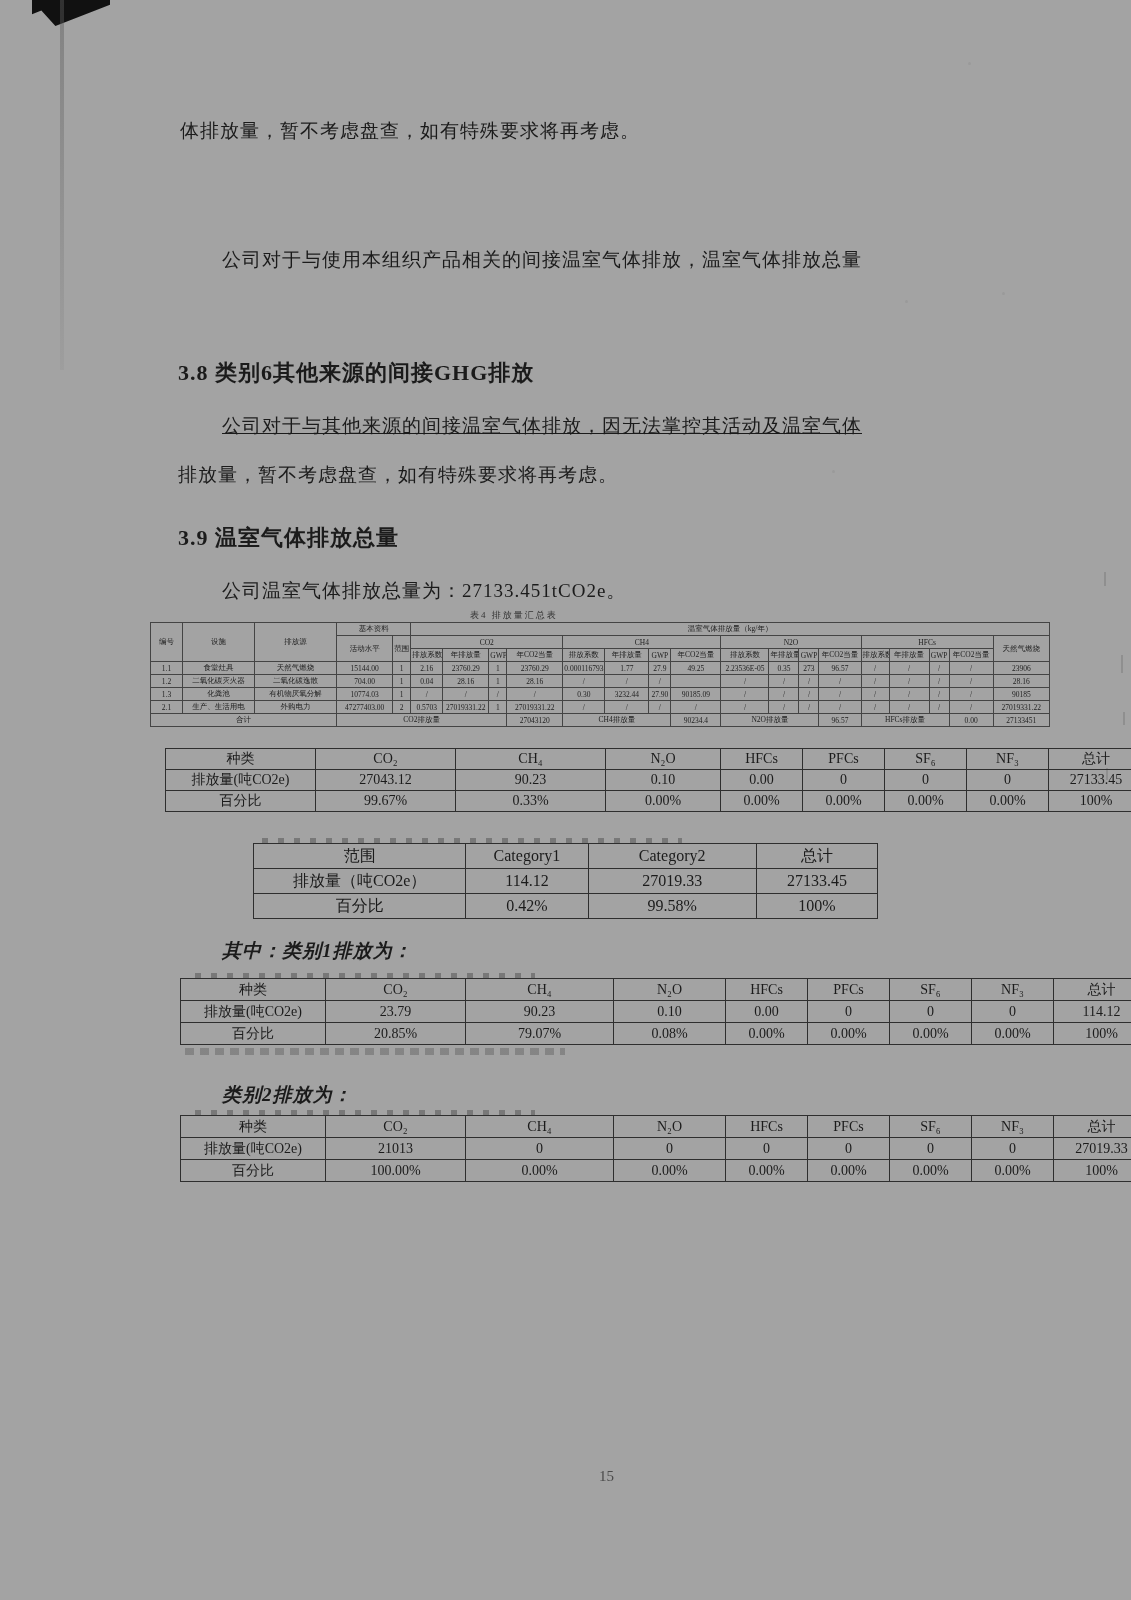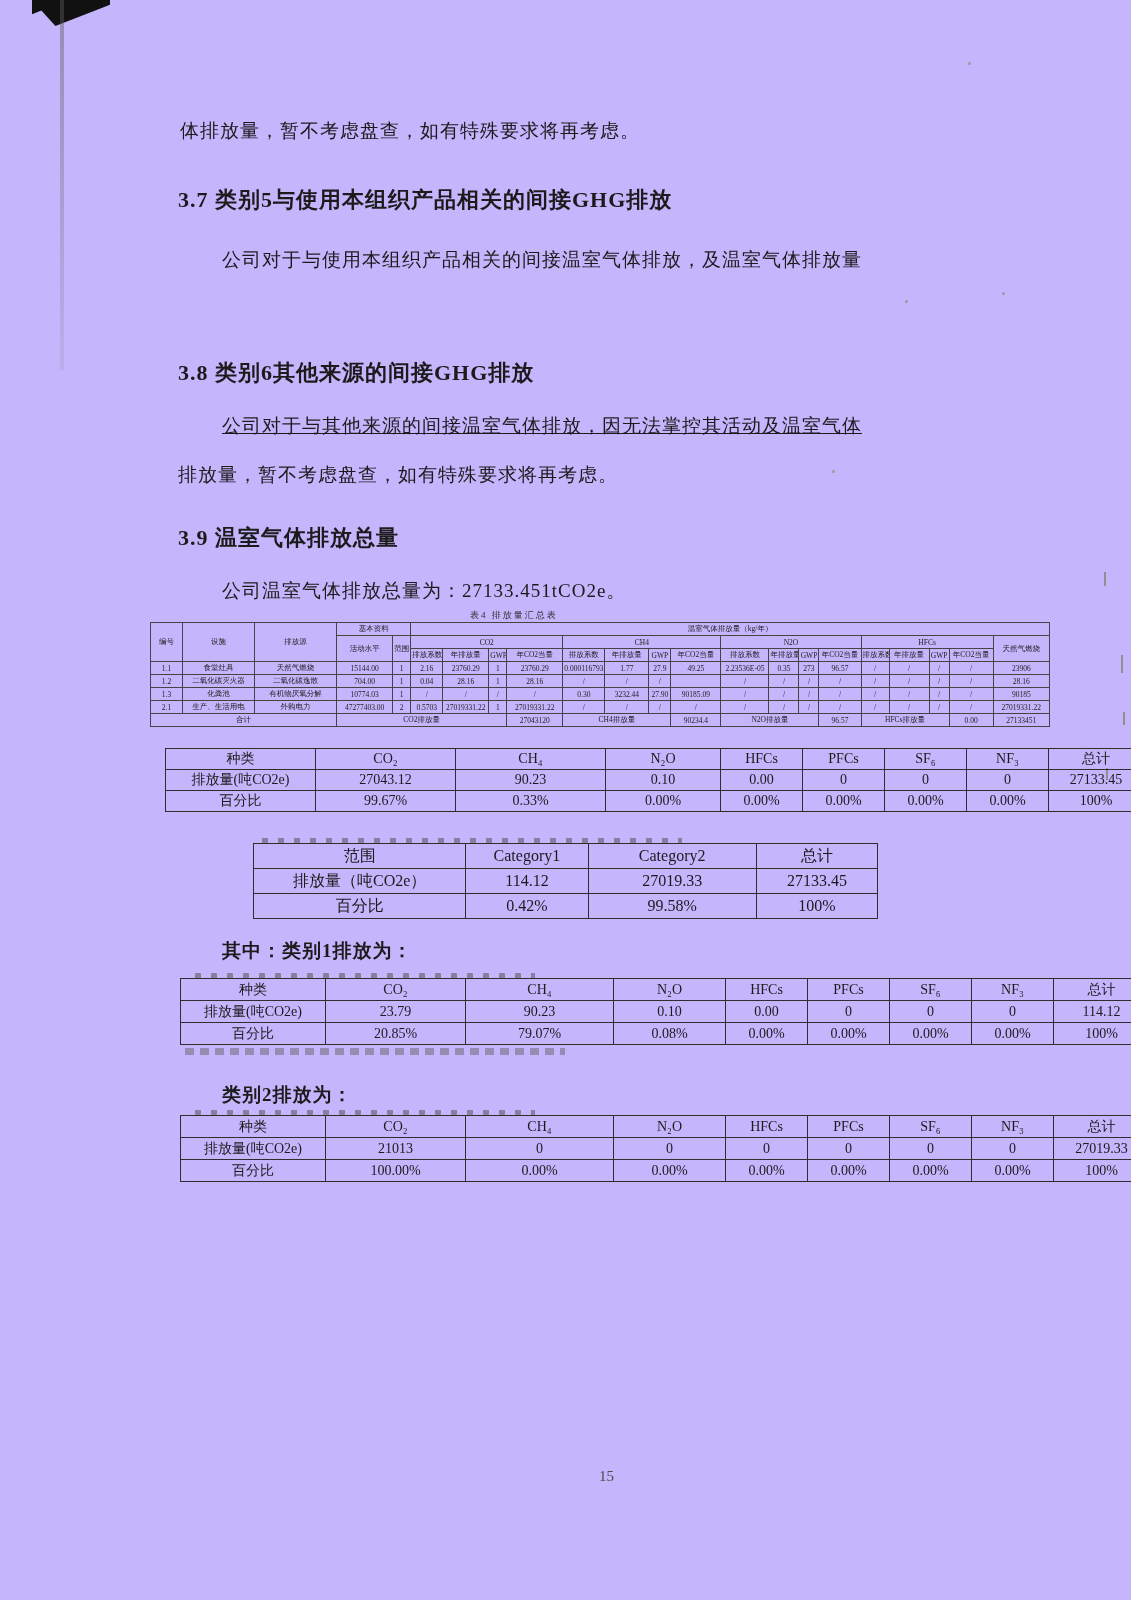--- a/index.html
+++ b/index.html
@@ -1,25 +1,25 @@
 <!DOCTYPE html>
 <html><head>
 <meta charset="utf-8">
 <style>
   html,body{margin:0;padding:0;background:#e8e8e6;}
   .page{
     position:relative;width:1131px;height:1600px;margin:0 auto;
-    background:#c4b5fd;overflow:hidden;
+    background:#a3a3a3;overflow:hidden;
     font-family:"Liberation Serif","DejaVu Serif",serif;
     color:#1b1b1b;
   }
   .abs{position:absolute;}
   .body-text{font-size:19px;letter-spacing:1px;white-space:nowrap;}
   .heading{font-size:22px;font-weight:bold;letter-spacing:1px;white-space:nowrap;}
-  .sub-heading{font-size:19px;font-weight:bold;letter-spacing:1px;white-space:nowrap;}
+  .sub-heading{font-size:19px;font-weight:bold;letter-spacing:1px;white-space:nowrap;font-style:italic;}
 
   table{border-collapse:collapse;table-layout:fixed;}
   td{border:1px solid #2e2e2e;text-align:center;vertical-align:middle;
      overflow:hidden;white-space:nowrap;padding:0 1px;}
 
   
   .detail-table{width:900px;font-size:7.5px;color:#222;}
   .detail-table td{height:12px;border:0.5px solid #444;}
   .detail-caption{font-size:9px;color:#333;letter-spacing:2px;}
 
@@ -57,22 +57,21 @@
   <div class="abs speck" style="left:832px;top:470px;width:3px;height:3px;"></div>
   <div class="abs speck" style="left:968px;top:62px;width:3px;height:3px;"></div>
   <div class="abs speck" style="left:1002px;top:292px;width:3px;height:3px;"></div>
   <div class="abs tick" style="left:1104px;top:572px;height:14px;"></div>
   <div class="abs tick" style="left:1121px;top:655px;height:18px;"></div>
   <div class="abs tick" style="left:1123px;top:712px;height:13px;"></div>
   <div class="abs tick" style="left:1106px;top:768px;height:12px;"></div>
 
   <div class="abs body-text" style="left:180px;top:118px;">体排放量，暂不考虑盘查，如有特殊要求将再考虑。</div>
 
-  <div class="abs heading" style="left:178px;top:185px;">3.7 类别5与使用本组织产品相关的间接GHG排放</div>
-  <div class="abs body-text" style="left:222px;top:247px;">公司对于与使用本组织产品相关的间接温室气体排放，及温室气体排放量</div>
+  <div class="abs body-text" style="left:222px;top:247px;">公司对于与使用本组织产品相关的间接温室气体排放，温室气体排放总量</div>
 
   <div class="abs heading" style="left:178px;top:358px;">3.8 类别6其他来源的间接GHG排放</div>
   <div class="abs body-text" style="left:222px;top:413px;text-decoration:underline;">公司对于与其他来源的间接温室气体排放，因无法掌控其活动及温室气体</div>
   <div class="abs body-text" style="left:178px;top:462px;text-align:center;">排放量，暂不考虑盘查，如有特殊要求将再考虑。</div>
 
   <div class="abs heading" style="left:178px;top:523px;">3.9 温室气体排放总量</div>
   <div class="abs body-text" style="left:222px;top:578px;">公司温室气体排放总量为：27133.451tCO2e。</div>
 
   <div class="abs detail-caption" style="left:470px;top:609px;">表4 排放量汇总表</div>
   <table class="abs detail-table" style="left:150px;top:622px;">

